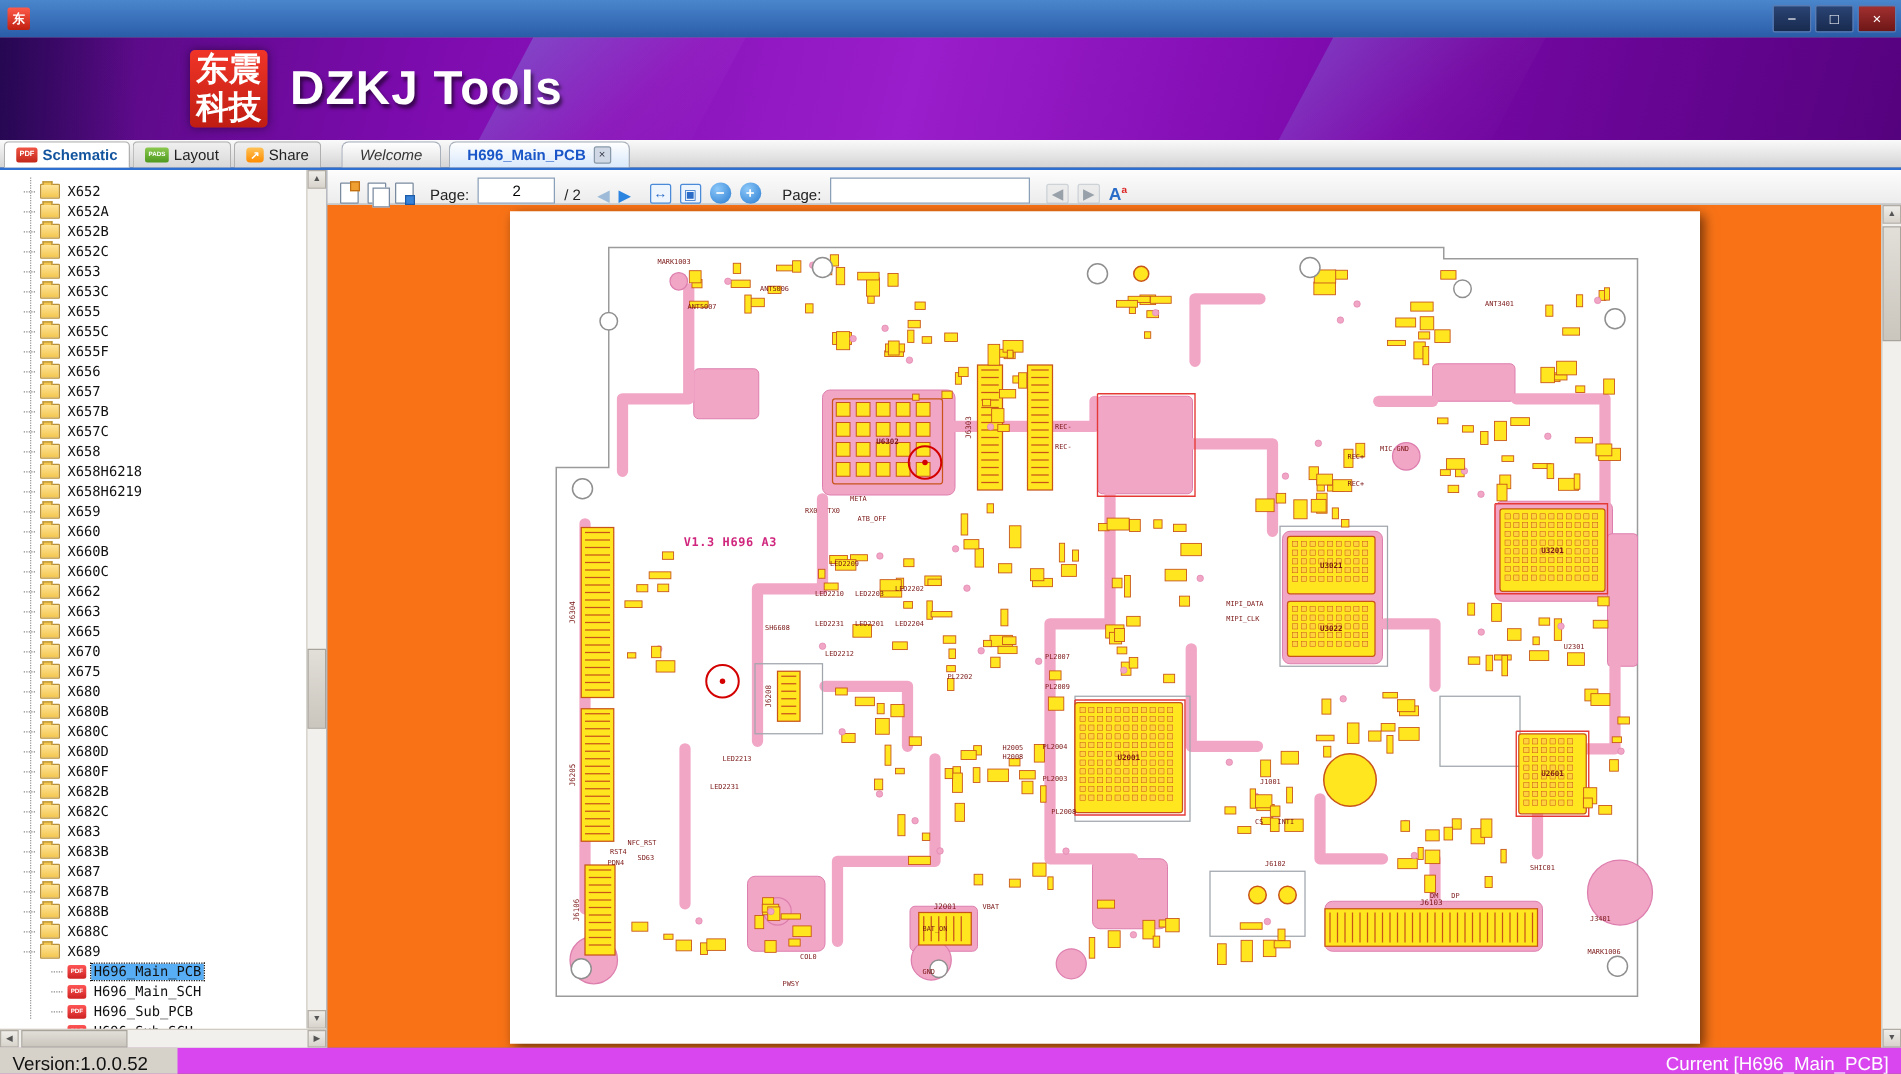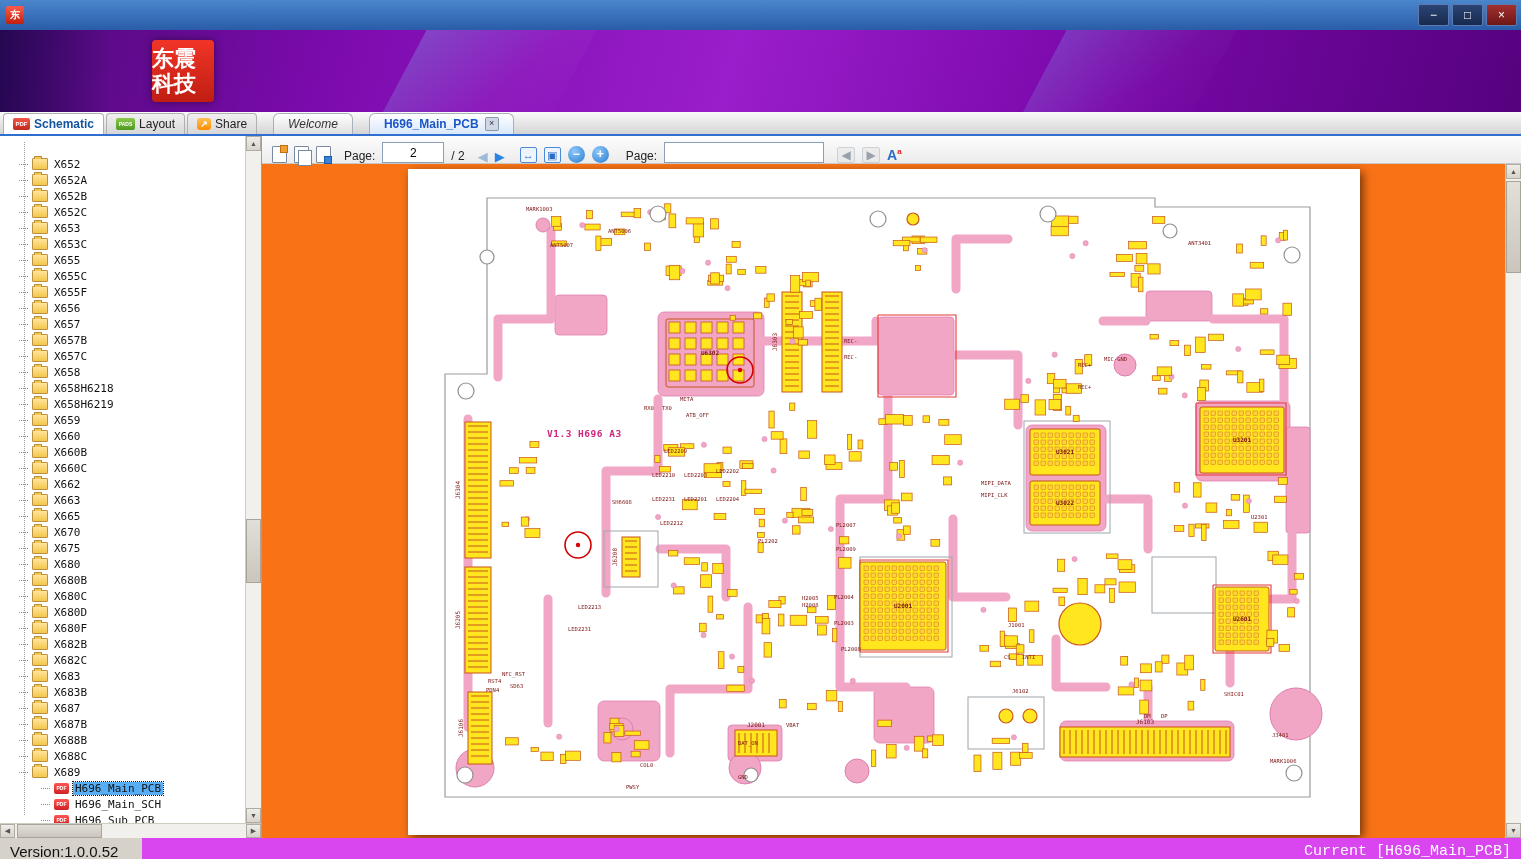--- a/index.html
+++ b/index.html
@@ -9,40 +9,40 @@
   .app-icon{width:18px;height:18px;background:linear-gradient(#ff5a4a,#c02010);color:#fff;font-size:10px;font-weight:bold;display:flex;align-items:center;justify-content:center;border-radius:2px;margin-left:2px}
   .win-title{position:absolute;left:0;right:0;text-align:center;color:#fff;font-size:13px;pointer-events:none}
   .win-btns{margin-left:auto;display:flex;gap:3px;z-index:2}
   .win-btn{width:29px;height:20px;display:flex;align-items:center;justify-content:center;color:#fff;font-size:12px;background:linear-gradient(#2a4474,#182a4e);border:1px solid #5a7ab0;border-radius:2px;cursor:default}
   .win-btn.close{background:linear-gradient(#a23030,#6e1616)}
   
   .banner{height:82px;background:linear-gradient(105deg,#4d0a78 0%,#7c0bad 22%,#9a1ecb 48%,#7a08aa 72%,#55027e 100%);display:flex;align-items:center;padding-left:152px;position:relative;overflow:hidden;box-sizing:border-box}
   .banner .streak1,.banner .streak2{position:absolute;top:-30px;width:170px;height:160px;background:linear-gradient(120deg,rgba(130,220,255,.28),rgba(255,255,255,.04) 60%,transparent);transform:skewX(-28deg)}
   .banner .streak1{left:400px}.banner .streak2{left:1040px;opacity:.8}
   .banner .streak3{position:absolute;left:0;top:0;bottom:0;width:110px;background:linear-gradient(90deg,rgba(5,5,50,.55),transparent)}
-  .logo-box{width:62px;height:62px;background:linear-gradient(#f03528,#c01d12);border-radius:4px;display:flex;flex-direction:column;align-items:flex-start;justify-content:center;color:#fff;font-weight:bold;font-size:22px;line-height:1.15;box-shadow:0 0 8px rgba(0,0,0,.45);z-index:1}
+  .logo-box{width:62px;height:62px;background:linear-gradient(#f03528,#c01d12);border-radius:4px;display:flex;flex-direction:column;align-items:center;justify-content:center;color:#fff;font-weight:bold;font-size:26px;line-height:1.15;box-shadow:0 0 8px rgba(0,0,0,.45);z-index:1}
   .brand{font-size:38px;font-weight:bold;color:#fff;margin-left:18px;text-shadow:2px 3px 3px rgba(0,0,0,.55);letter-spacing:1px;z-index:1}
   .tagline{margin-left:auto;margin-right:95px;font-size:27px;color:#fff;text-shadow:2px 3px 4px rgba(0,0,0,.5);z-index:1}
   
   .tabbar{height:24px;background:linear-gradient(#fafafa,#d4d4d4);border-bottom:2px solid #2f6fd0;display:flex;align-items:flex-end;gap:2px;padding-left:3px;box-sizing:border-box}
   .mtab{display:flex;align-items:center;gap:4px;padding:0 9px;font-size:12px;color:#222;border:1px solid #b0b0b0;border-bottom:none;border-radius:4px 4px 0 0;background:linear-gradient(#f0f0f0,#d8d8d8);height:20px}
   .mtab.active{background:#fff;color:#13549e;font-weight:bold}
   .icon-pdf{background:linear-gradient(#f05545,#c2271a);color:#fff;font-size:6px;font-weight:bold;width:17px;height:12px;display:flex;align-items:center;justify-content:center;border-radius:2px}
   .icon-pads{background:linear-gradient(#8bc84e,#4e9a1f);color:#fff;font-size:5px;font-weight:bold;width:19px;height:12px;display:flex;align-items:center;justify-content:center;border-radius:2px}
   .icon-share{background:linear-gradient(#ffc257,#ff8c00);color:#fff;font-size:9px;font-weight:bold;width:14px;height:12px;display:flex;align-items:center;justify-content:center;border-radius:3px}
-  .dtabs{display:flex;align-items:flex-end;gap:16px;margin-left:14px}
+  .dtabs{display:flex;align-items:flex-end;gap:6px;margin-left:14px}
   .dtab{padding:0 14px;font-size:12px;font-style:italic;color:#333;background:linear-gradient(#fff,#e0e0e0);border:1px solid #a8b0bc;border-bottom:none;border-radius:6px 6px 0 0;height:20px;display:flex;align-items:center;gap:6px}
   .dtab.active{background:linear-gradient(#ffffff,#d9e8fb);color:#1a56c8;font-style:normal;font-weight:bold}
   .dclose{width:12px;height:12px;background:#cfd8e4;border:1px solid #8899aa;font-size:9px;line-height:10px;text-align:center;color:#334;border-radius:2px;font-weight:normal}
   
   .content{height:702px;display:flex}
   
   .sidebar{width:262px;background:#fff;border-right:1px solid #9aa0a8;display:flex;flex-direction:column;box-sizing:border-box}
   .tree-wrap{flex:1;display:flex;overflow:hidden}
-  .tree{flex:1;overflow:hidden;padding-top:20px;position:relative}
+  .tree{flex:1;overflow:hidden;padding-top:9px;position:relative}
   .guide{position:absolute;left:24px;top:6px;bottom:8px;border-left:1px dotted #999}
   .trow{display:flex;align-items:center;height:16px;font:11px "DejaVu Sans Mono",monospace;padding-left:19px;white-space:nowrap}
   .trow.child{padding-left:41px}
   .dash{width:9px;border-top:1px dotted #888;margin-right:2px}
   .folder-ic{width:14px;height:10px;background:linear-gradient(#ffe49a,#f3c64f);border:1px solid #b8913a;border-radius:1px;margin:0 4px 0 2px;position:relative;flex:none}
   .folder-ic::before{content:"";position:absolute;top:-3px;left:1px;width:6px;height:2px;background:#f3c64f;border:1px solid #b8913a;border-bottom:none}
   .pdf-ic{width:15px;height:11px;background:linear-gradient(#f55,#c22);border-radius:2px;color:#fff;font:bold 5px "Liberation Sans",sans-serif;display:inline-flex;align-items:center;justify-content:center;margin:0 4px 0 2px;flex:none}
   .tlabel{padding:0 2px;color:#111}
   .tlabel.selected{background:#57aef5;outline:1px dotted #1a1a1a}
   
@@ -70,21 +70,21 @@
   .zoom-btn{width:17px;height:17px;border-radius:50%;background:radial-gradient(circle at 35% 30%,#8cc8fa,#2a7cd0);color:#fff;font-size:12px;line-height:16px;text-align:center;font-weight:bold}
   .find-nav{color:#6a7785;font-size:12px;opacity:.65;border:1px solid #b8c0c8;background:#e8e8e8;width:18px;height:16px;display:flex;align-items:center;justify-content:center;border-radius:2px;box-sizing:border-box}
   .font-a{color:#2a6cc8;font-weight:bold;font-size:14px}
   .font-a sup{color:#d22;font-size:8px}
   .viewer-row{flex:1;display:flex;min-height:0}
   .viewer{flex:1;background:#f97316;overflow:hidden}
   .page{width:952px;height:666px;margin:5px auto 0;background:#fff;box-shadow:3px 3px 9px rgba(0,0,0,.55)}
   
   .statusbar{height:26px;background:#d946ef;display:flex;align-items:center;font-size:15px;color:#fff}
   .status-left{background:#d6d2ca;color:#111;height:100%;display:flex;align-items:center;padding:0 10px;width:142px;box-sizing:border-box}
-  .status-right{margin-left:auto;padding-right:10px;font-family:Liberation Mono, monospace}
+  .status-right{margin-left:auto;padding-right:10px;font-family:Liberation Sans, sans-serif}
 </style>
 </head>
 <body>
 
 <div class="titlebar">
   <div class="app-icon">东</div>
   <div class="win-btns">
     <div class="win-btn">−</div>
     <div class="win-btn">□</div>
     <div class="win-btn close">×</div>
@@ -92,20 +92,21 @@
 </div>
 
 <div class="banner">
   <div class="streak1"></div>
   <div class="streak2"></div>
   <div class="streak3"></div>
   <div class="logo-box">
     <span>东震</span>
     <span>科技</span>
   </div>
+  <div class="brand">DZKJ Tools</div>
 </div>
 
 <div class="tabbar">
   <div style="display:flex;align-items:center;gap:2px">
       <div class="mtab active">
         <span class="icon-pdf">PDF</span>
         <span>Schematic</span>
       </div>
       <div class="mtab">
         <span class="icon-pads">PADS</span>

